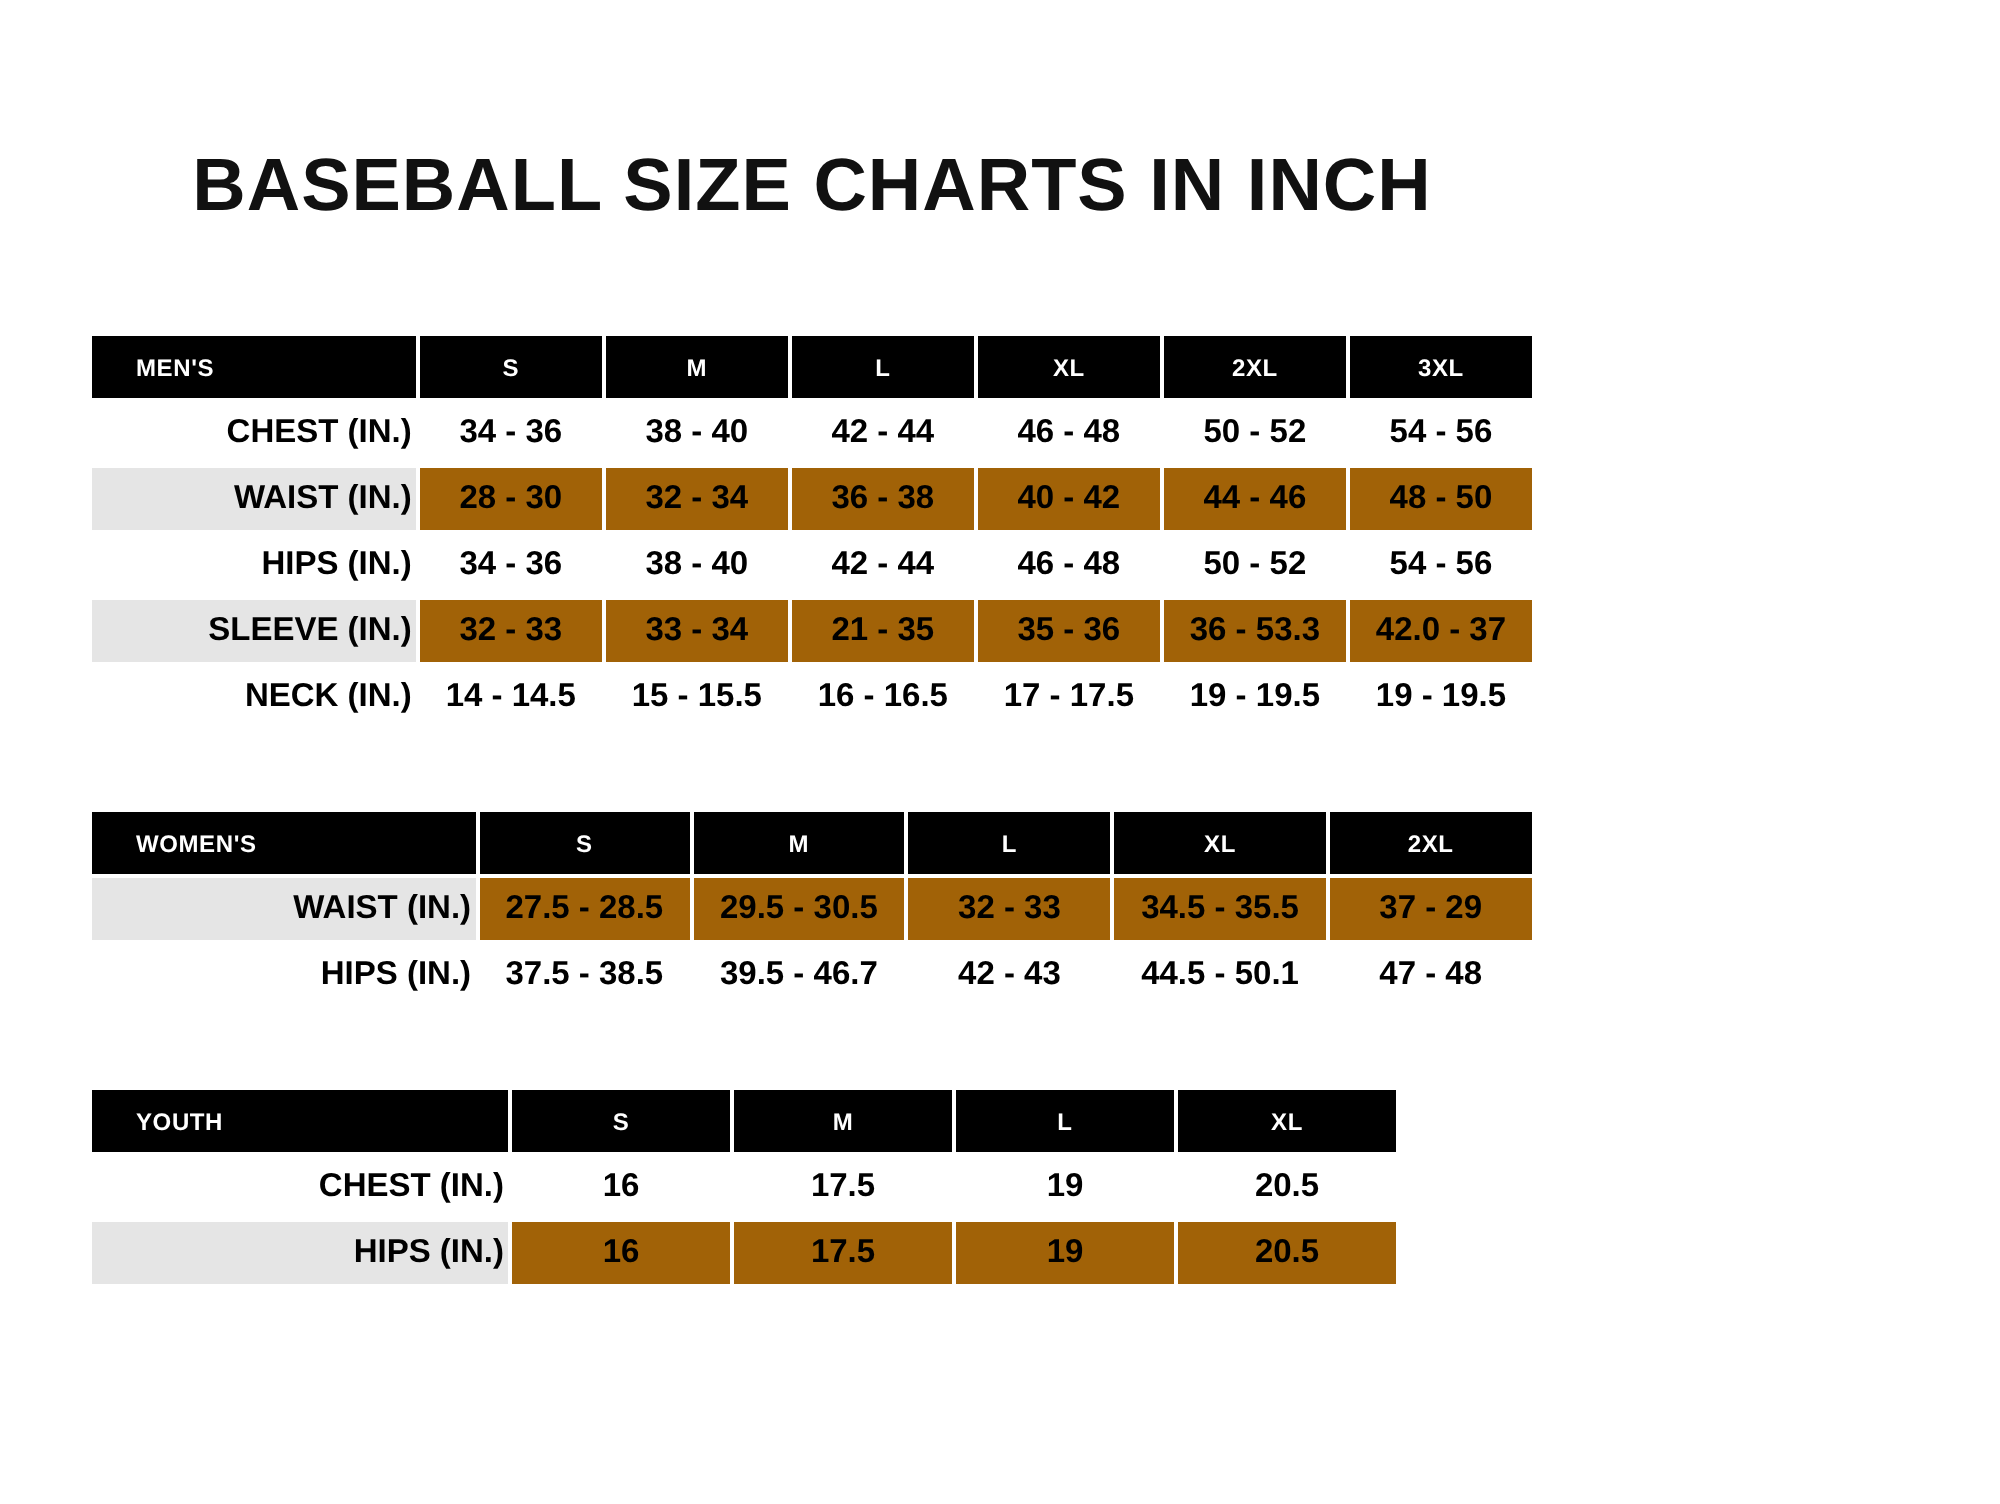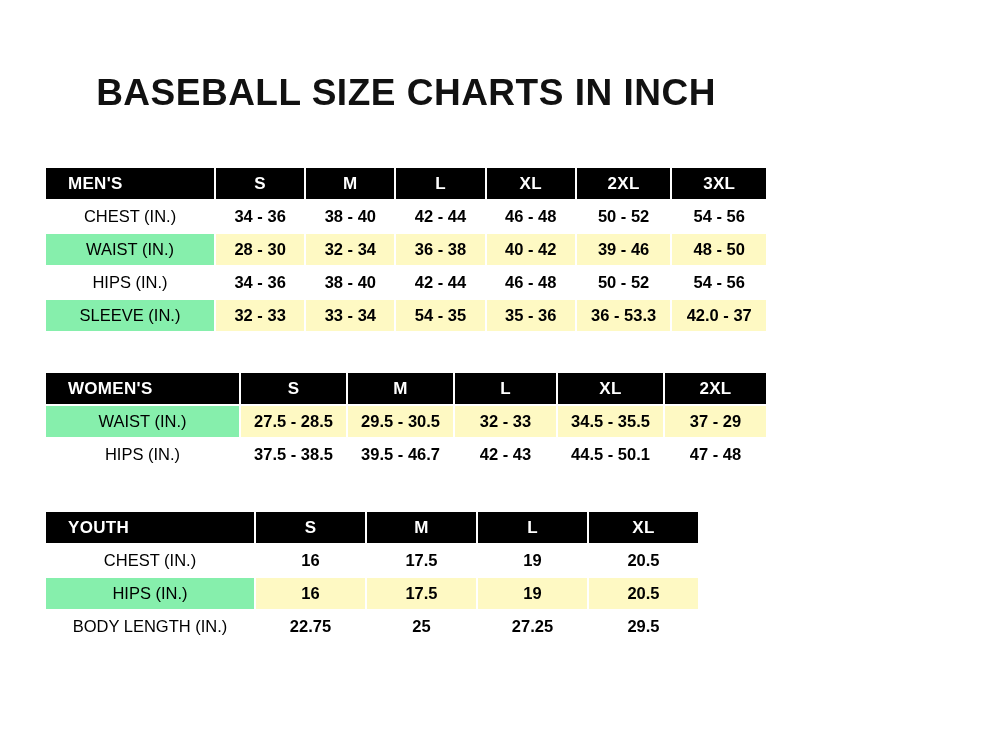--- a/index.html
+++ b/index.html
@@ -43,40 +43,41 @@
   table.size-table th {
     border: 2px solid #ffffff;
     text-align: center;
     height: 31px;
     padding: 0 2px;
     white-space: nowrap;
   }
   thead th {
     background: #000000;
     color: #ffffff;
-    font-size: 17px;
+    font-size: 12px;
     letter-spacing: 0.3px;
     height: 33px;
   }
   thead th.row-label-head {
     text-align: left;
     padding-left: 22px;
   }
   tbody tr.odd td {
     background: #ffffff;
   }
   tbody tr.even td {
-    background: #fef9c3;
+    background: #a16207;
   }
   tbody td.row-label {
     background: #ffffff;
-    font-weight: normal;
+    font-weight: bold;
+    text-align: right;
   }
   tbody tr.even td.row-label {
-    background: #86efac;
+    background: #e5e5e5;
   }
   .spacer-men { height: 38px; }
   .spacer-women { height: 38px; }
 
   
   .t-men col.c0 { width: 210px; }
   .t-men col.cx { width: 111px; }
 
   .t-women col.c0 { width: 210px; }
   .t-women col.cx { width: 111px; }
@@ -123,40 +124,49 @@
           <td>46 - 48</td>
           <td>50 - 52</td>
           <td>54 - 56</td>
         </tr>
         <tr class="even">
           <td class="row-label">WAIST (IN.)</td>
           <td>28 - 30</td>
           <td>32 - 34</td>
           <td>36 - 38</td>
           <td>40 - 42</td>
-          <td>39 - 46</td>
+          <td>44 - 46</td>
           <td>48 - 50</td>
         </tr>
         <tr class="odd">
           <td class="row-label">HIPS (IN.)</td>
           <td>34 - 36</td>
           <td>38 - 40</td>
           <td>42 - 44</td>
           <td>46 - 48</td>
           <td>50 - 52</td>
           <td>54 - 56</td>
         </tr>
         <tr class="even">
           <td class="row-label">SLEEVE (IN.)</td>
           <td>32 - 33</td>
           <td>33 - 34</td>
-          <td>54 - 35</td>
+          <td>21 - 35</td>
           <td>35 - 36</td>
           <td>36 - 53.3</td>
           <td>42.0 - 37</td>
+        </tr>
+        <tr class="odd">
+          <td class="row-label">NECK (IN.)</td>
+          <td>14 - 14.5</td>
+          <td>15 - 15.5</td>
+          <td>16 - 16.5</td>
+          <td>17 - 17.5</td>
+          <td>19 - 19.5</td>
+          <td>19 - 19.5</td>
         </tr>
       </tbody>
     </table>
 
     <div class="spacer-men"></div>
 
     <table class="size-table t-women">
       <colgroup>
         <col class="c0">
           <col class="cx">
@@ -222,24 +232,17 @@
           <td>19</td>
           <td>20.5</td>
         </tr>
         <tr class="even">
           <td class="row-label">HIPS (IN.)</td>
           <td>16</td>
           <td>17.5</td>
           <td>19</td>
           <td>20.5</td>
         </tr>
-        <tr class="odd">
-          <td class="row-label">BODY LENGTH (IN.)</td>
-          <td>22.75</td>
-          <td>25</td>
-          <td>27.25</td>
-          <td>29.5</td>
-        </tr>
       </tbody>
     </table>
 
   </div>
 </div>
 
 </body></html>

